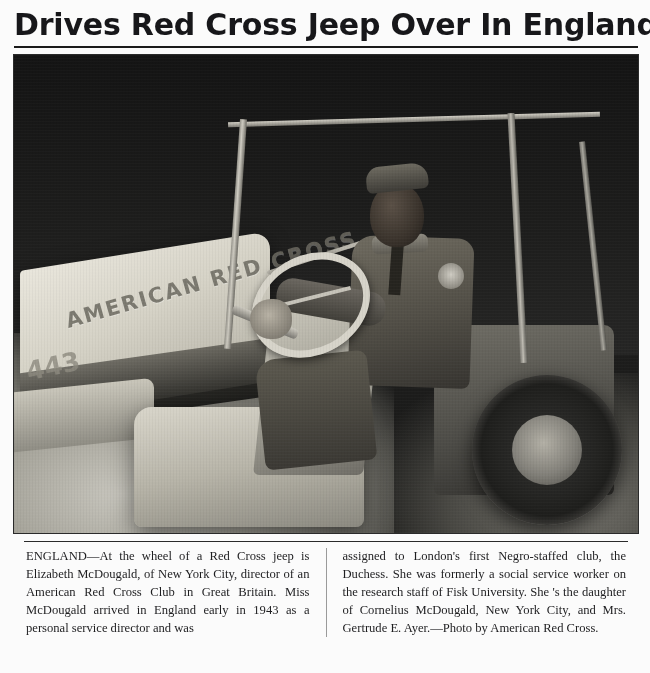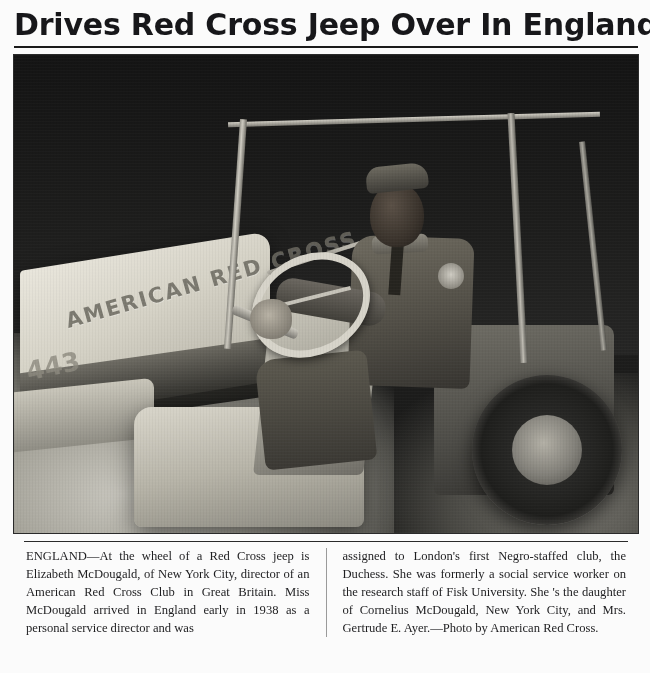--- a/index.html
+++ b/index.html
@@ -364,18 +364,18 @@
 
     <div class="tire"></div>
     <div class="tire-hub"></div>
 
     <div class="grain"></div>
   </div>
 
   <div class="caption-rule"></div>
 
   <div class="caption">
-    <div class="col">ENGLAND—At the wheel of a Red Cross jeep is Elizabeth McDougald, of New York City, director of an American Red Cross Club in Great Britain. Miss McDougald arrived in England early in 1938 as a personal service director and was</div>
+    <div class="col">ENGLAND—At the wheel of a Red Cross jeep is Elizabeth McDougald, of New York City, director of an American Red Cross Club in Great Britain. Miss McDougald arrived in England early in 1943 as a personal service director and was</div>
     <div class="col-divider"></div>
     <div class="col">assigned to London's first Negro-staffed club, the Duchess. She was formerly a social service worker on the research staff of Fisk University. She 's the daughter of Cornelius McDougald, New York City, and Mrs. Gertrude E. Ayer.—Photo by American Red Cross.</div>
   </div>
 
 </div>
 
 </body></html>

